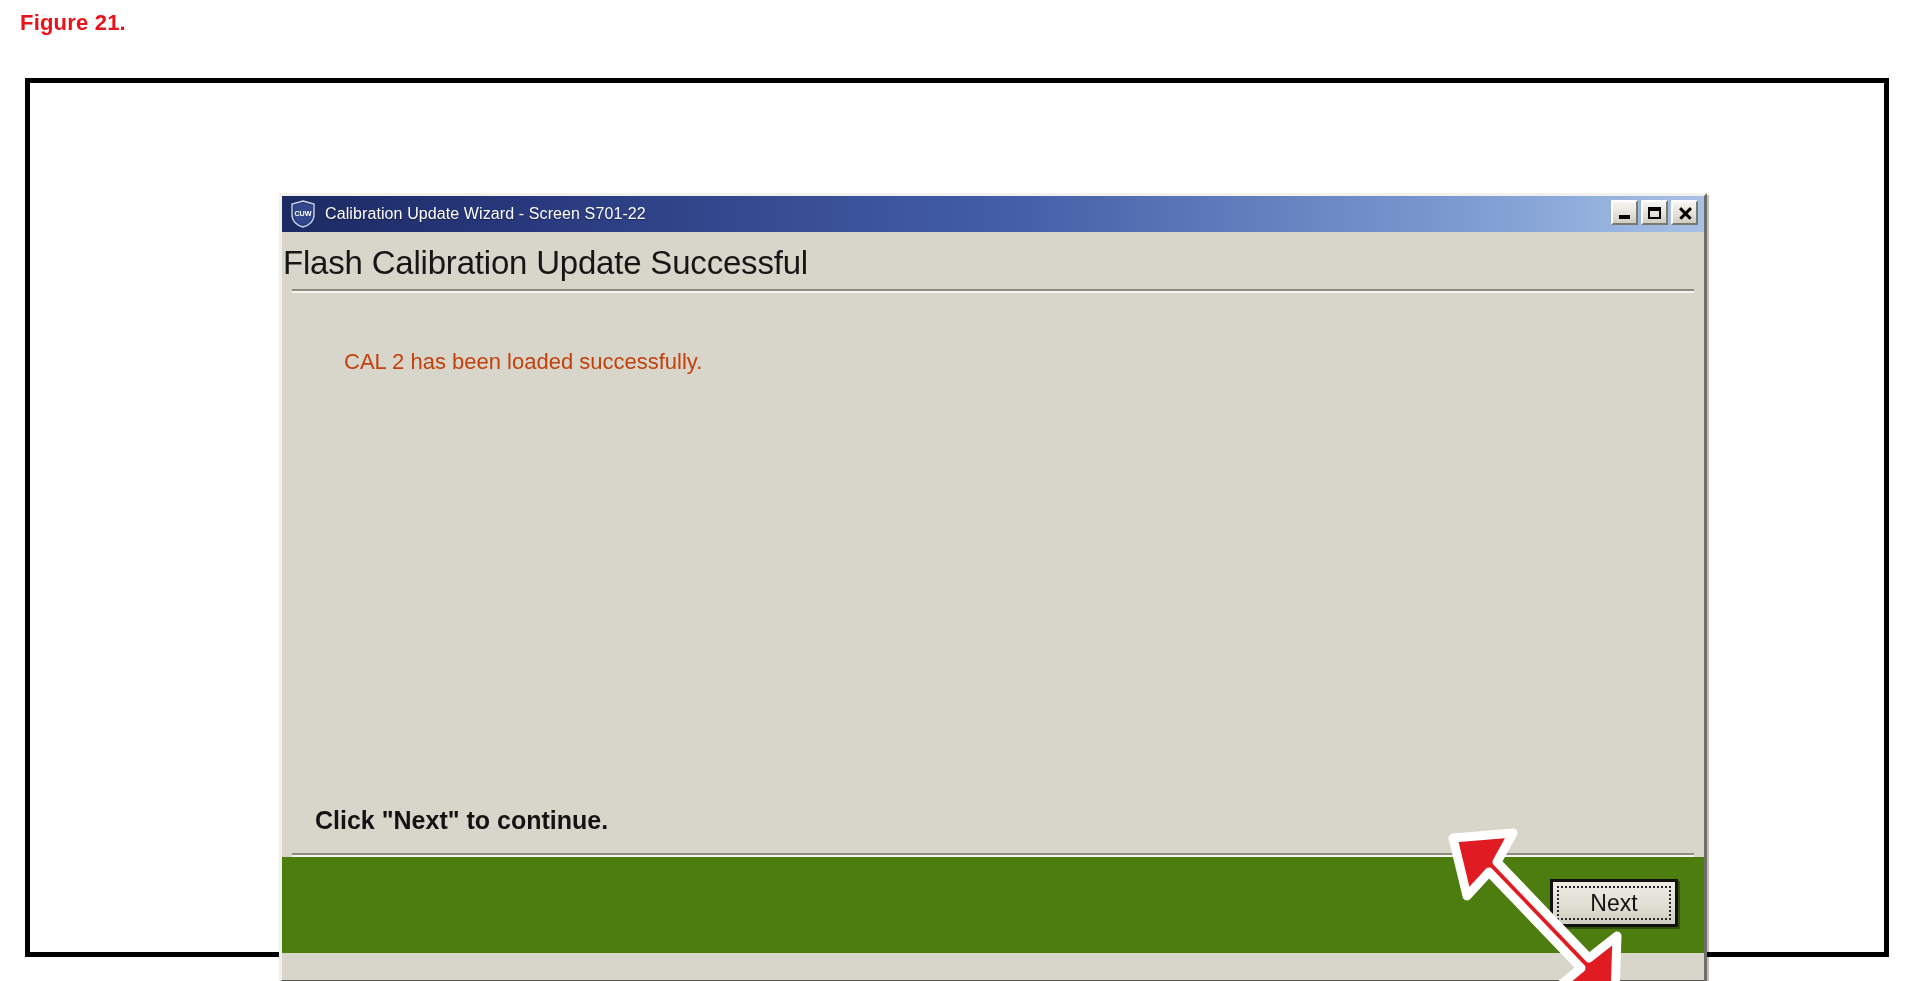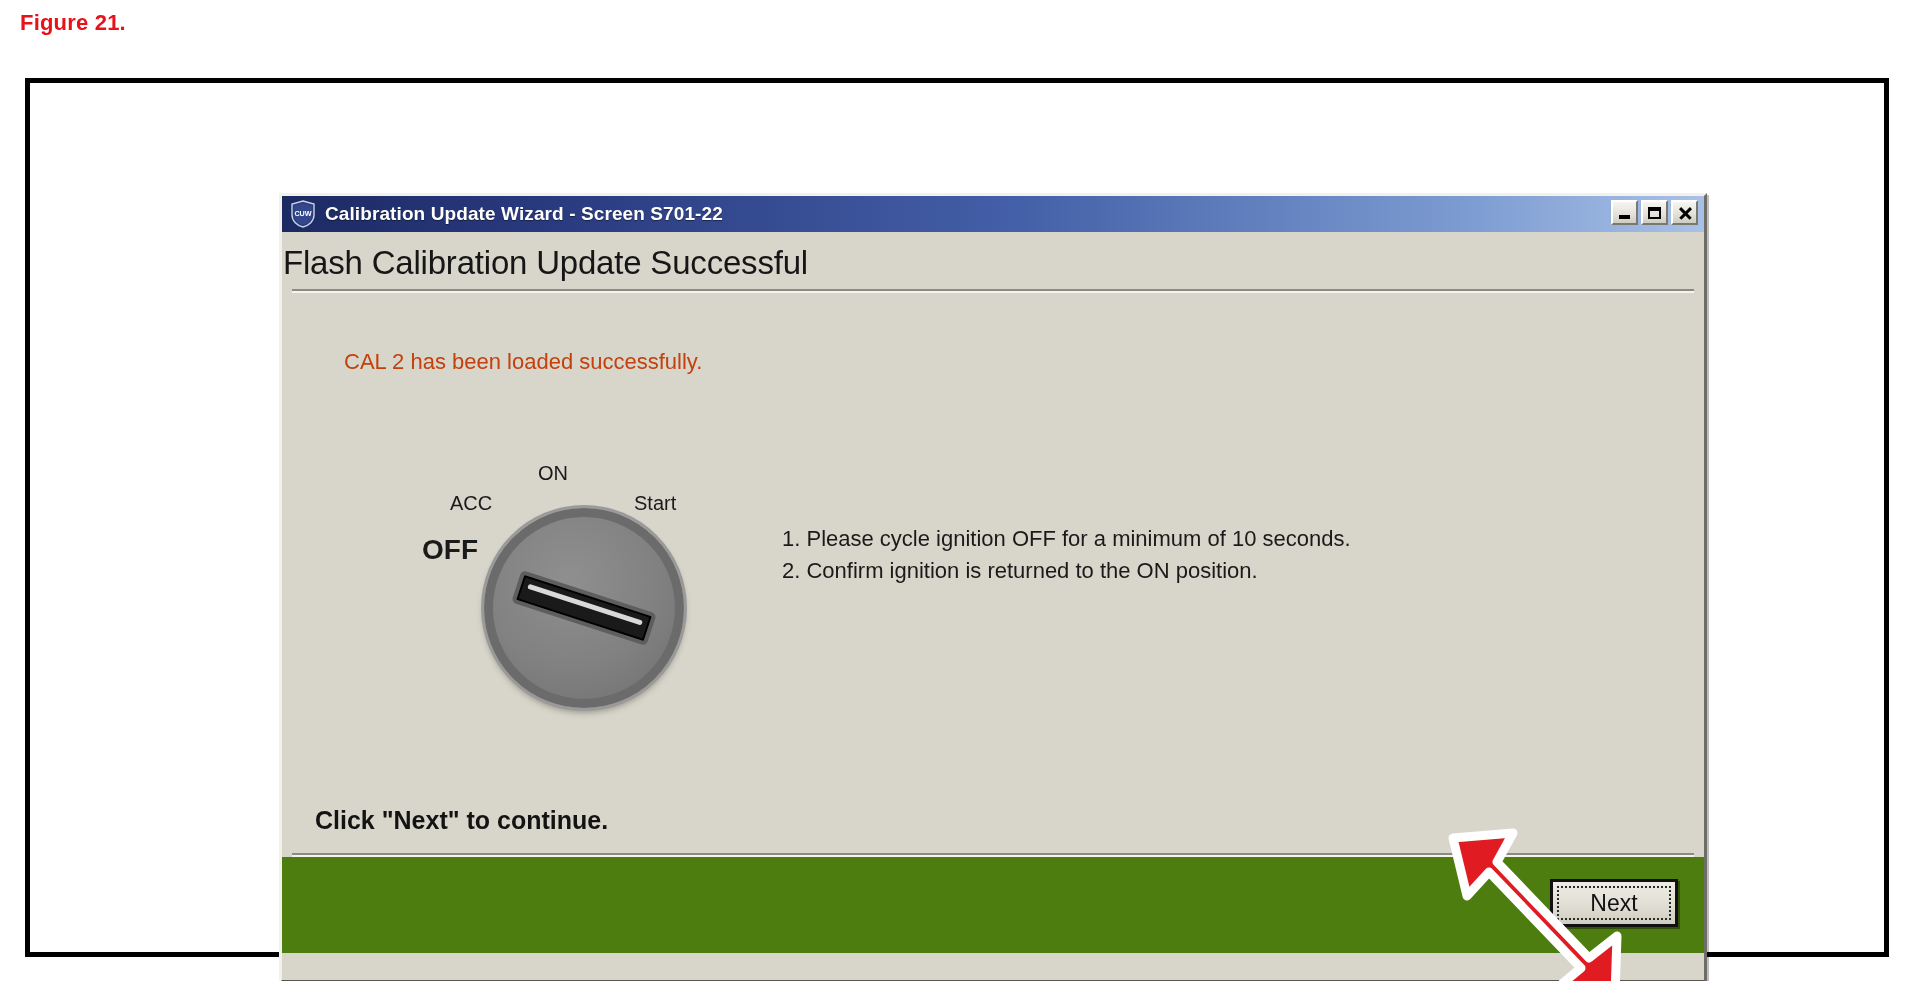--- a/index.html
+++ b/index.html
@@ -68,22 +68,22 @@
   .app-shield {
     width: 26px;
     height: 28px;
     position: relative;
     flex: 0 0 auto;
     margin-right: 9px;
   }
 
   .title-text {
     color: #ffffff;
-    font-size: 19px;
-    font-weight: bold;
+    font-size: 16px;
+    font-weight: normal;
     font-family: "Liberation Sans", sans-serif;
     letter-spacing: 0.1px;
     white-space: nowrap;
     text-shadow: 0 1px 1px rgba(0,0,0,0.45);
   }
 
   .win-buttons {
     position: absolute;
     right: 6px;
     top: 4px;
@@ -330,34 +330,21 @@
     <div class="win-body">
 
       <div class="page-heading">Flash Calibration Update Successful</div>
 
       <div class="rule"></div>
 
       <div class="content-area">
 
         <div class="status-line">CAL 2 has been loaded successfully.</div>
 
-        <div class="ignition">
-          <span class="ign-label lbl-on">ON</span>
-          <span class="ign-label lbl-acc">ACC</span>
-          <span class="ign-label lbl-start">Start</span>
-          <span class="ign-label lbl-off">OFF</span>
-          <span class="ign-dial">
-            <span class="ign-slot"></span>
-          </span>
-        </div>
-
-        <div class="instructions">
-          <div>1. Please cycle ignition OFF for a minimum of 10 seconds.</div>
-          <div>2. Confirm ignition is returned to the ON position.</div>
-        </div>
+
 
         <div class="click-next">Click "Next" to continue.</div>
       </div>
 
       <div class="rule"></div>
 
       <div class="footer-bar">
         <div class="next-button">
           <span class="focus-ring"></span>
           <span>Next</span>

